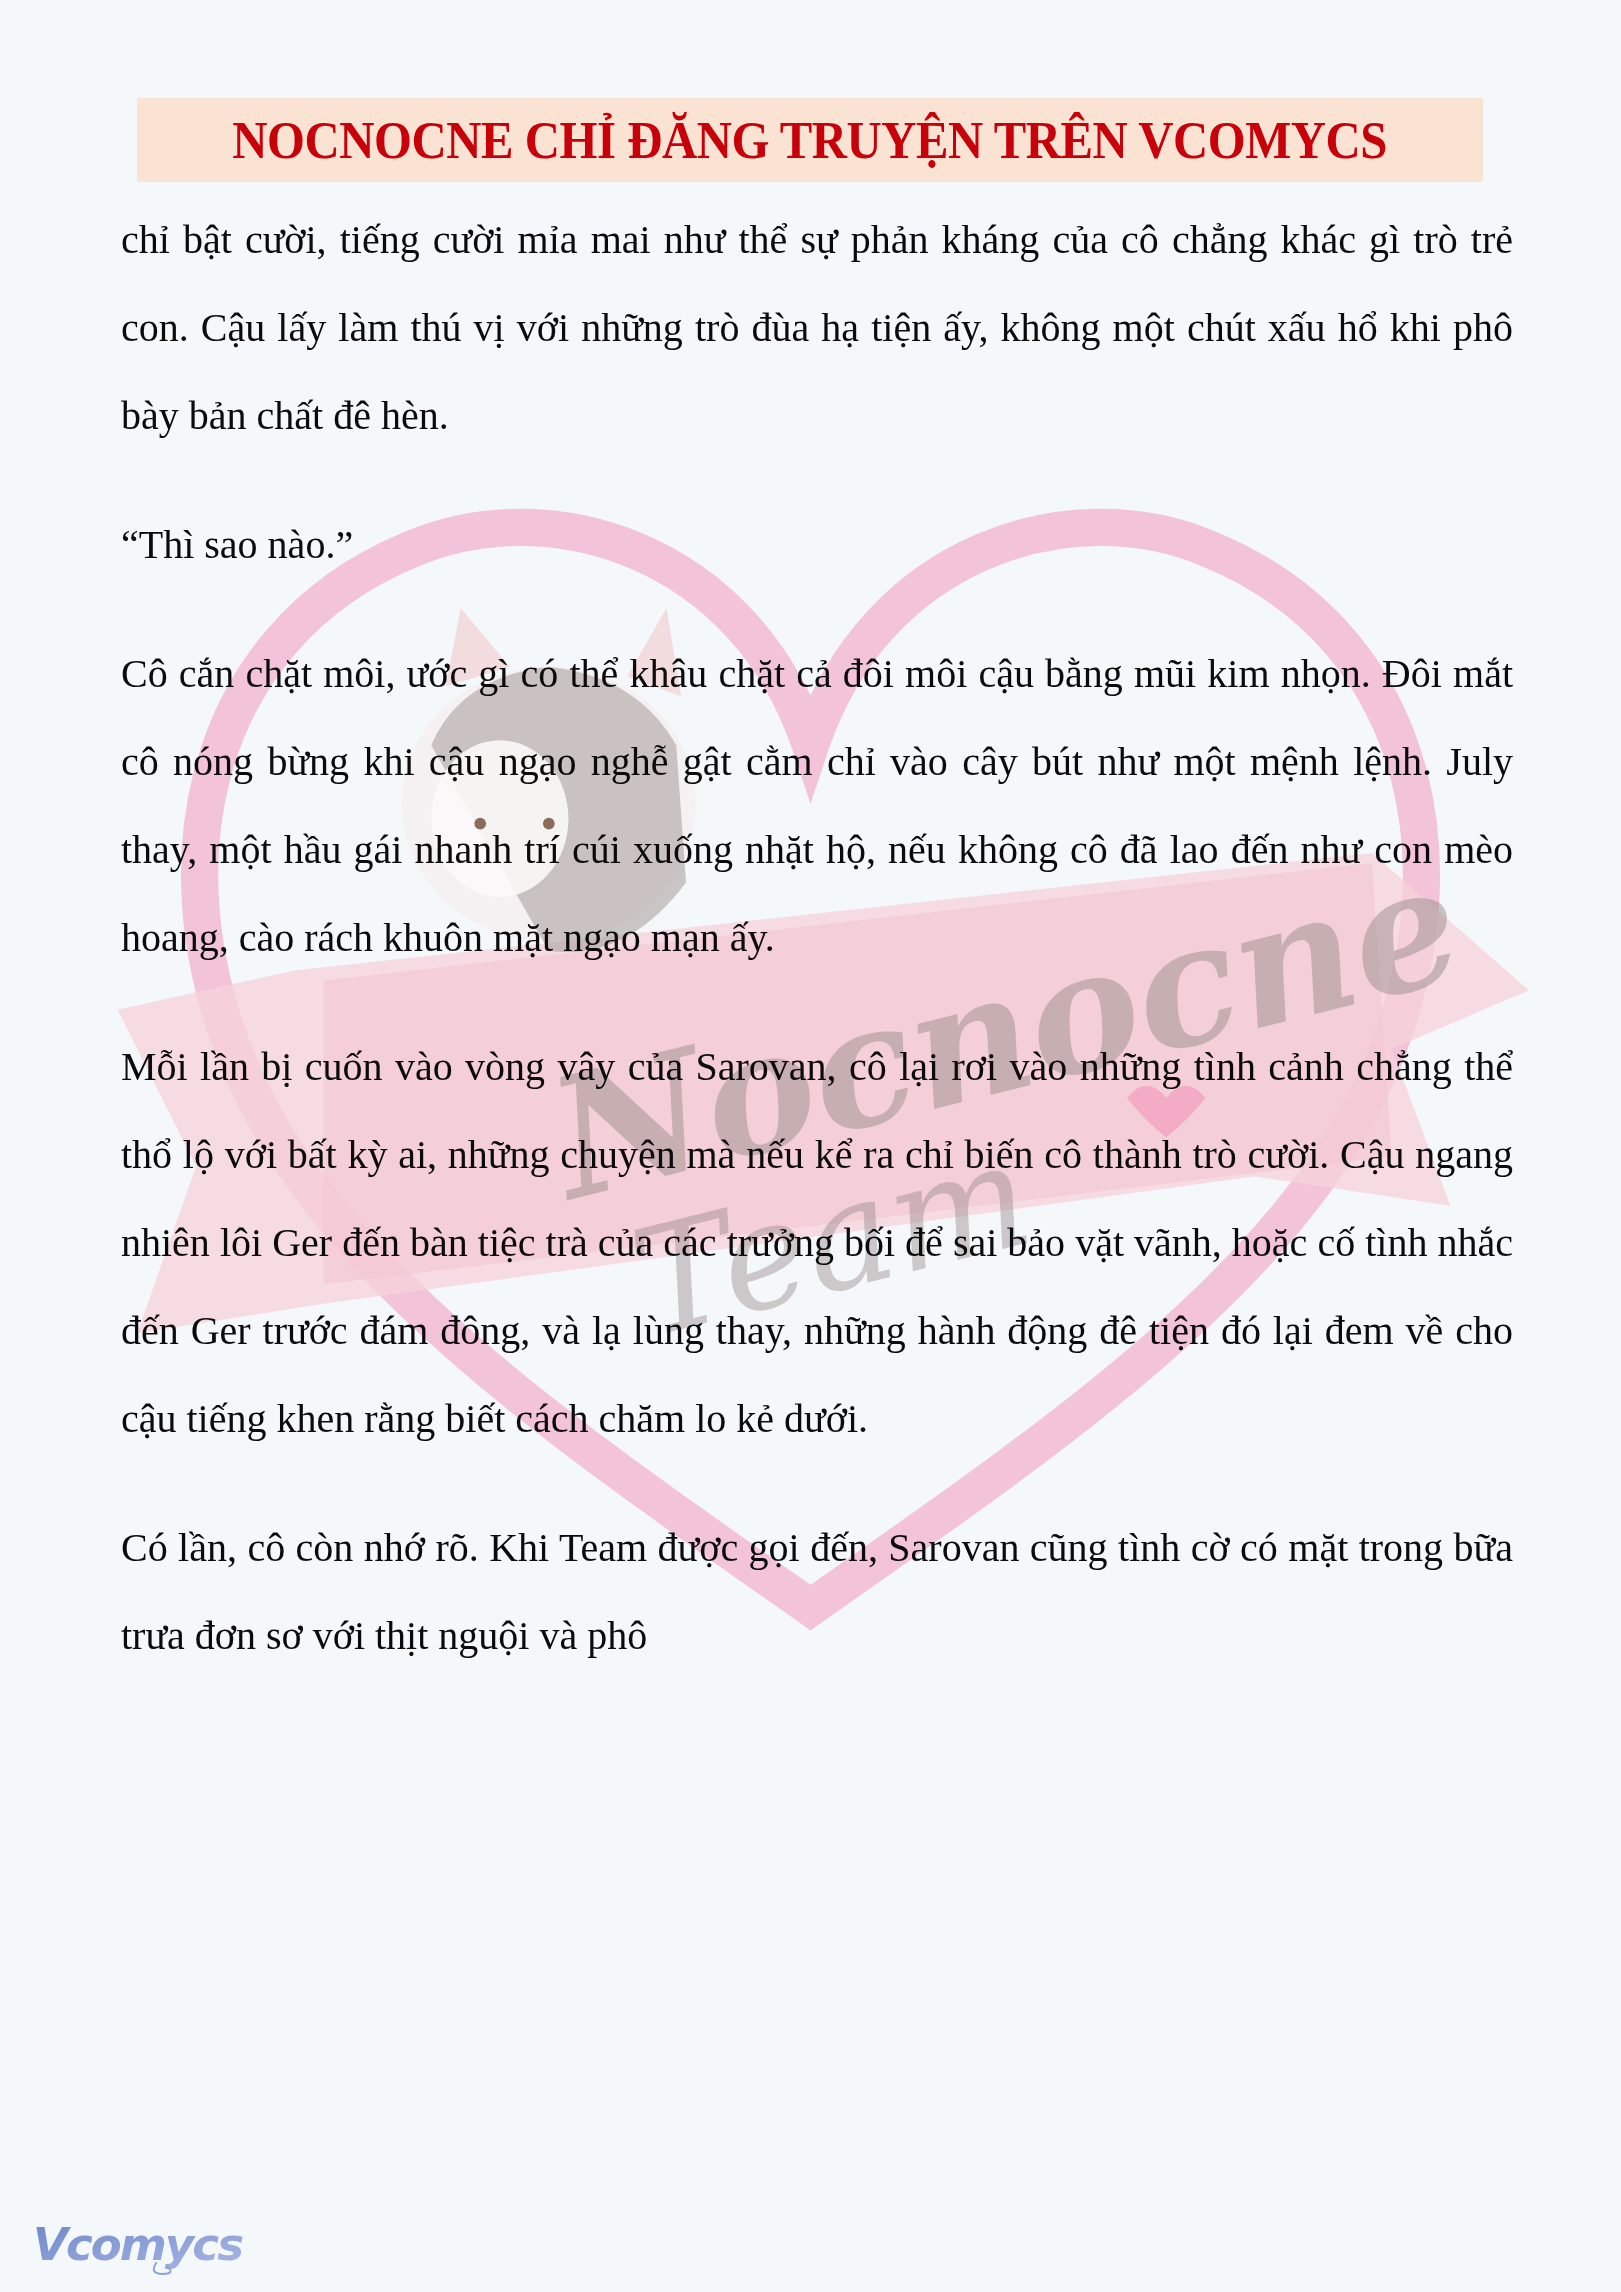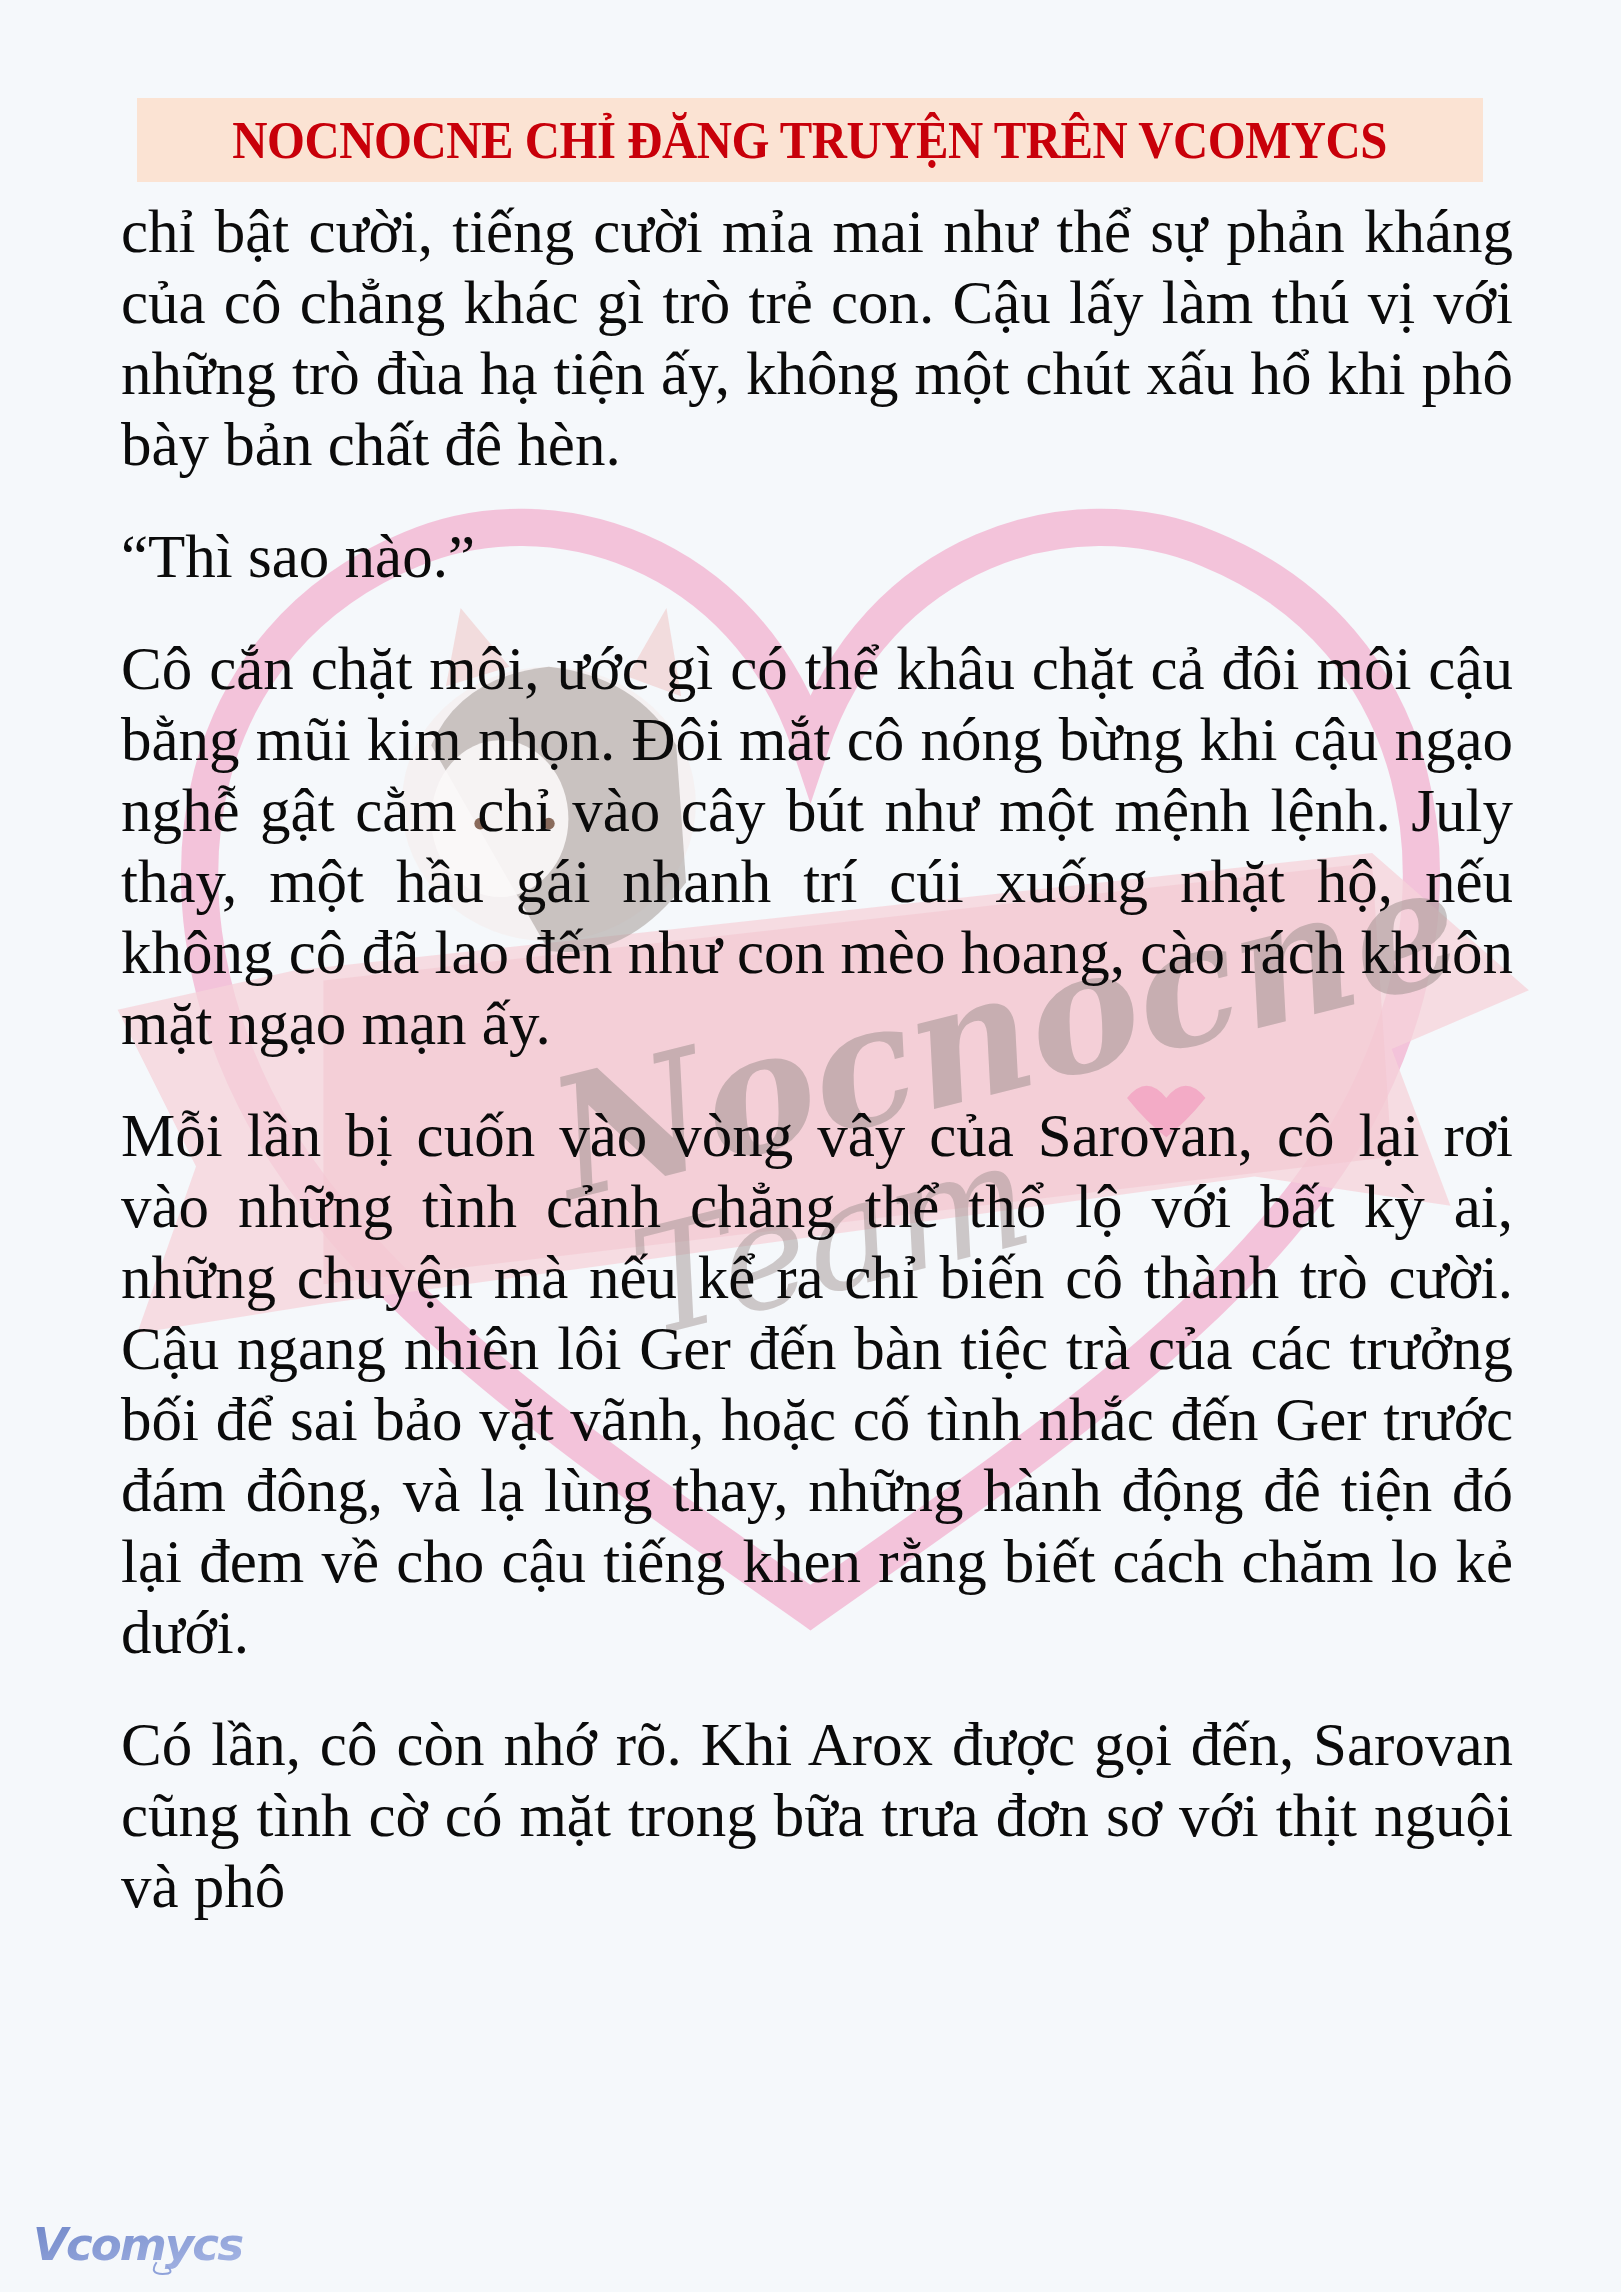--- a/index.html
+++ b/index.html
@@ -13,21 +13,21 @@
       position: absolute; left: 137px; top: 98px; width: 1346px; height: 84px;
       background: #fbe3d3; display: flex; align-items: center; justify-content: center;
     }
     .header span {
       color: #c8000a; font-weight: bold; font-size: 53px; letter-spacing: -0.5px;
       font-family: "Liberation Serif", "DejaVu Serif", serif;
       transform: scaleX(0.92); white-space: nowrap;
     }
     .content {
       position: absolute; left: 121px; top: 196px; width: 1392px;
-      color: #0b0b0b; font-size: 61px; line-height: 71px;
+      color: #0b0b0b; font-size: 40px; line-height: 88px;
     }
     .content p { margin: 0 0 41px 0; text-align: justify; text-align-last: left; }
     .content p.last { margin-bottom: 0; }
     .logo { position: absolute; left: 29px; top: 2213px; width: 216px; height: 63px; }
   </style>
 </head>
 <body>
 
 <svg class="watermark" viewBox="0 0 1654 2339" xmlns="http://www.w3.org/2000/svg">
 
@@ -51,21 +51,21 @@
 
 <div class="header">
   <span>NOCNOCNE CHỈ ĐĂNG TRUYỆN TRÊN VCOMYCS</span>
 </div>
 
 <div class="content">
   <p>chỉ bật cười, tiếng cười mỉa mai như thể sự phản kháng của cô chẳng khác gì trò trẻ con. Cậu lấy làm thú vị với những trò đùa hạ tiện ấy, không một chút xấu hổ khi phô bày bản chất đê hèn.</p>
   <p>“Thì sao nào.”</p>
   <p>Cô cắn chặt môi, ước gì có thể khâu chặt cả đôi môi cậu bằng mũi kim nhọn. Đôi mắt cô nóng bừng khi cậu ngạo nghễ gật cằm chỉ vào cây bút như một mệnh lệnh. July thay, một hầu gái nhanh trí cúi xuống nhặt hộ, nếu không cô đã lao đến như con mèo hoang, cào rách khuôn mặt ngạo mạn ấy.</p>
   <p>Mỗi lần bị cuốn vào vòng vây của Sarovan, cô lại rơi vào những tình cảnh chẳng thể thổ lộ với bất kỳ ai, những chuyện mà nếu kể ra chỉ biến cô thành trò cười. Cậu ngang nhiên lôi Ger đến bàn tiệc trà của các trưởng bối để sai bảo vặt vãnh, hoặc cố tình nhắc đến Ger trước đám đông, và lạ lùng thay, những hành động đê tiện đó lại đem về cho cậu tiếng khen rằng biết cách chăm lo kẻ dưới.</p>
-  <p class="last">Có lần, cô còn nhớ rõ. Khi Arox được gọi đến, Sarovan cũng tình cờ có mặt trong bữa trưa đơn sơ với thịt nguội và phô</p>
+  <p class="last">Có lần, cô còn nhớ rõ. Khi Team được gọi đến, Sarovan cũng tình cờ có mặt trong bữa trưa đơn sơ với thịt nguội và phô</p>
 </div>
 
 <svg class="logo" viewBox="0 0 220 64" xmlns="http://www.w3.org/2000/svg">
   <defs>
     <linearGradient id="lg" x1="0" y1="0" x2="1" y2="1">
       <stop offset="0" stop-color="#6f86c8"></stop>
       <stop offset="1" stop-color="#a9b8e6"></stop>
     </linearGradient>
   </defs>
   <text x="4" y="48" font-family="DejaVu Sans, sans-serif" font-size="46" font-style="italic" font-weight="bold" fill="url(#lg)" letter-spacing="-2">Vcomycs</text>

